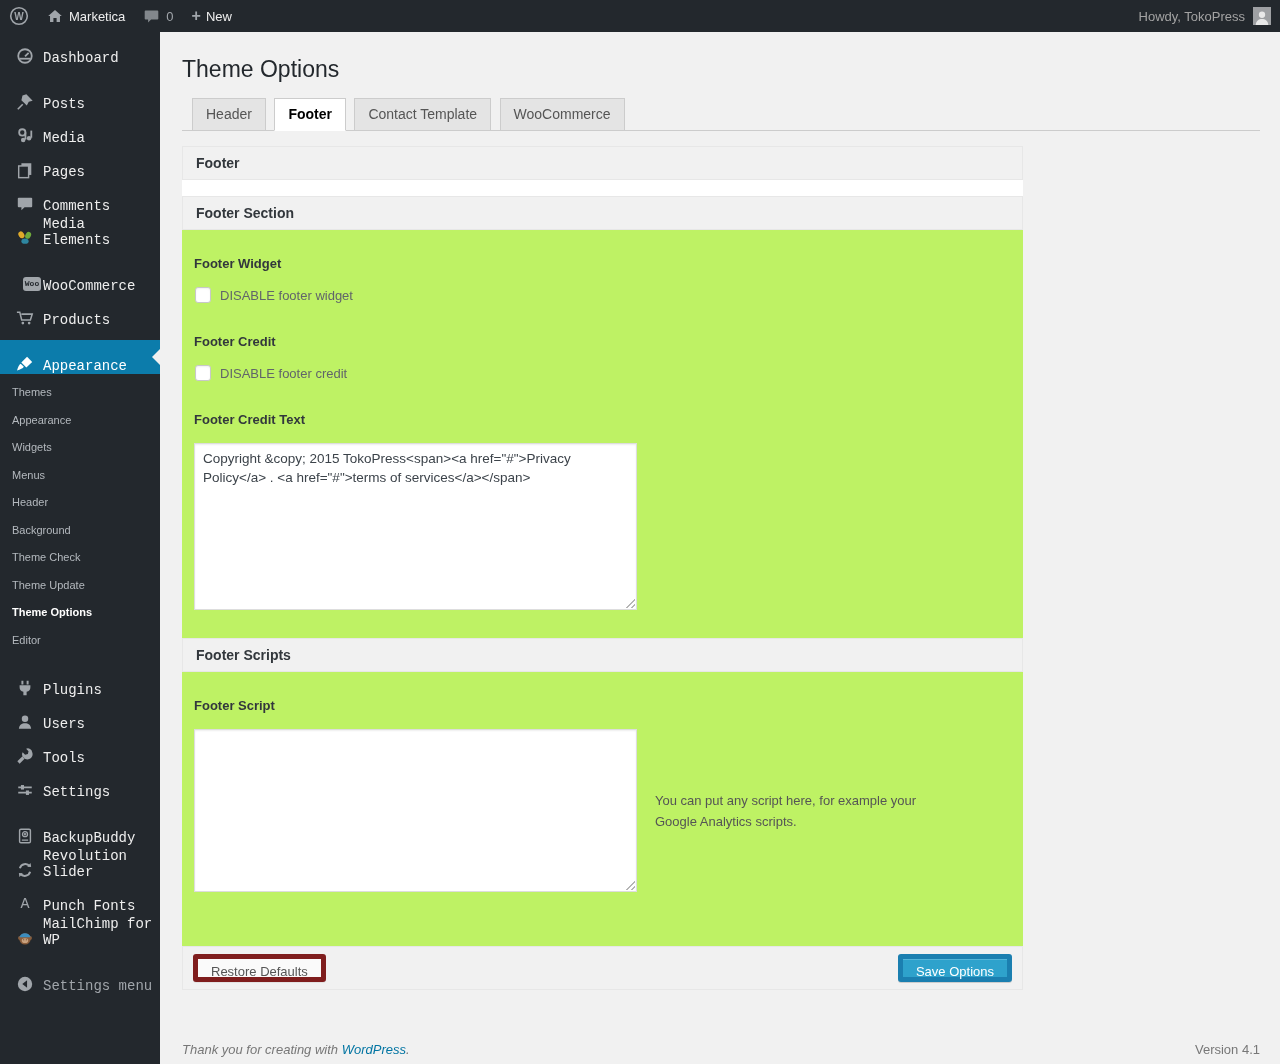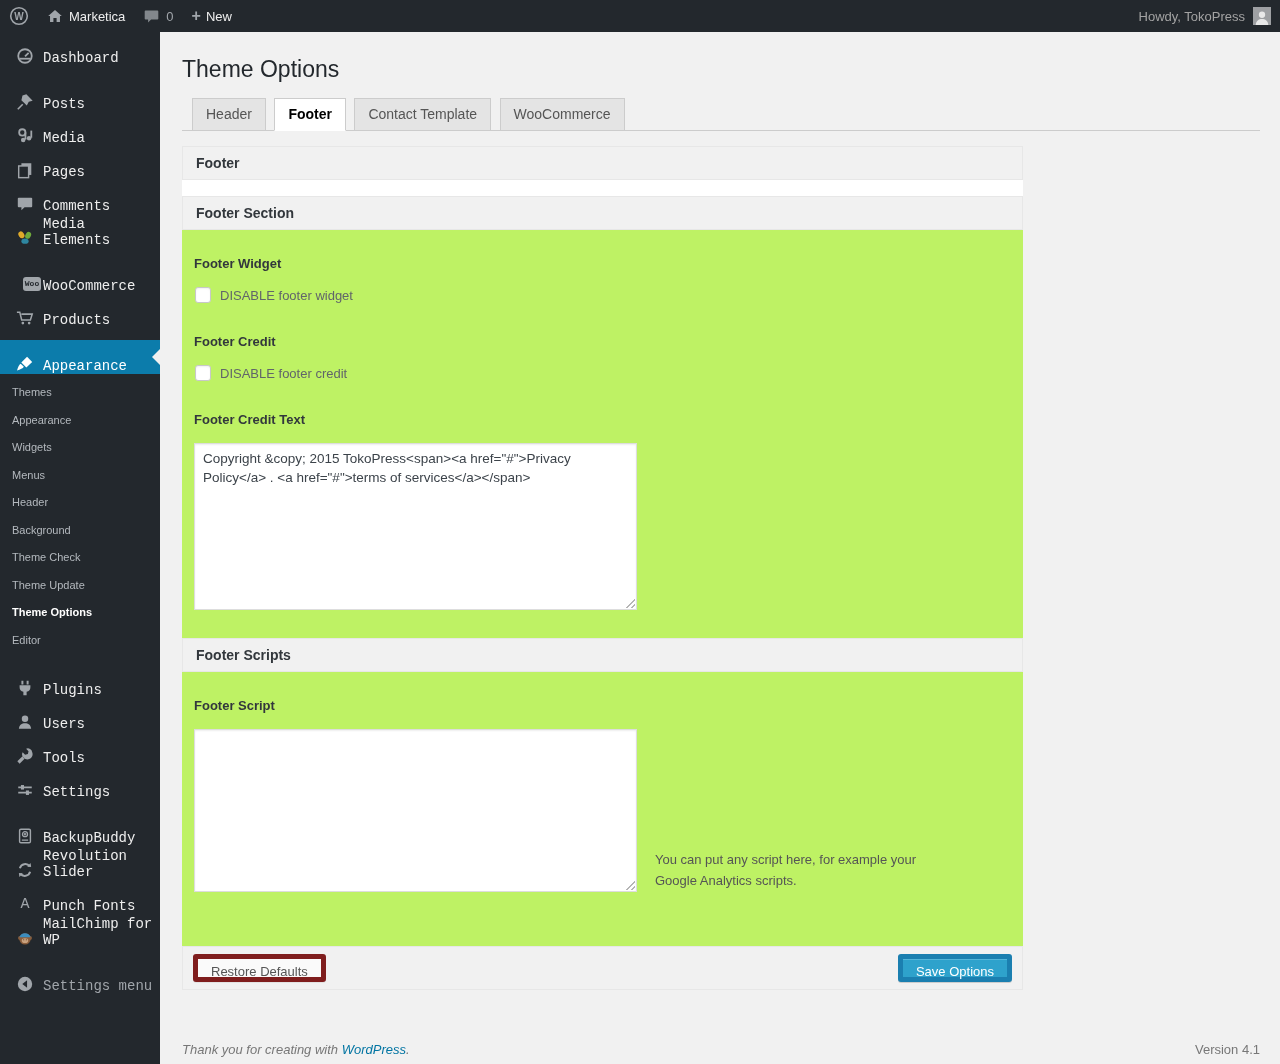--- a/index.html
+++ b/index.html
@@ -60,21 +60,21 @@
   .check-label { font-size:13px; color:#61656a; cursor:pointer; }
   .ta-wrap { position:relative; display:inline-block; margin-top:16px; }
   textarea.opt-ta { width:443px; border:1px solid #ddd; background:#fff; color:#3c434a;
     font-family:"Liberation Sans","DejaVu Sans",sans-serif; font-size:13.5px; line-height:19px;
     padding:5px 8px; box-shadow:inset 0 1px 2px rgba(0,0,0,.07); resize:none; outline:none; display:block; }
   textarea.ta-credit { height:167px; }
   textarea.ta-script { height:163px; }
   .grip { position:absolute; right:2px; bottom:2px; width:11px; height:11px;
     background:repeating-linear-gradient(135deg, transparent 0 2px, #b5b5b5 2px 3.5px);
     clip-path:polygon(100% 0, 100% 100%, 0 100%); }
-  .script-row { display:flex; align-items:flex-end; }
+  .script-row { display:flex; align-items:center; }
   .script-help { margin-left:18px; width:305px; font-size:13px; color:#555; line-height:1.6; padding-top:18px; }
   .body-scripts { padding-bottom:54px; }
   .panel-footer { background:#f1f1f1; border:1px solid #e7e7e7; padding:7px 10px;
     display:flex; justify-content:space-between; align-items:center; }
   .button { font-size:13px; line-height:26px; height:28px; padding:0 13px; border-radius:3px;
     cursor:pointer; border:5px solid #7f1d1d; background:#fafafa; color:#555;
     box-shadow:0 1px 0 rgba(0,0,0,.06); font-family:inherit; }
   .button-primary { background:#2ea2cc; border-color:#1b7fb0; color:#fff;
     box-shadow:inset 0 1px 0 rgba(120,200,230,.5), 0 1px 0 rgba(0,0,0,.15); }
 

